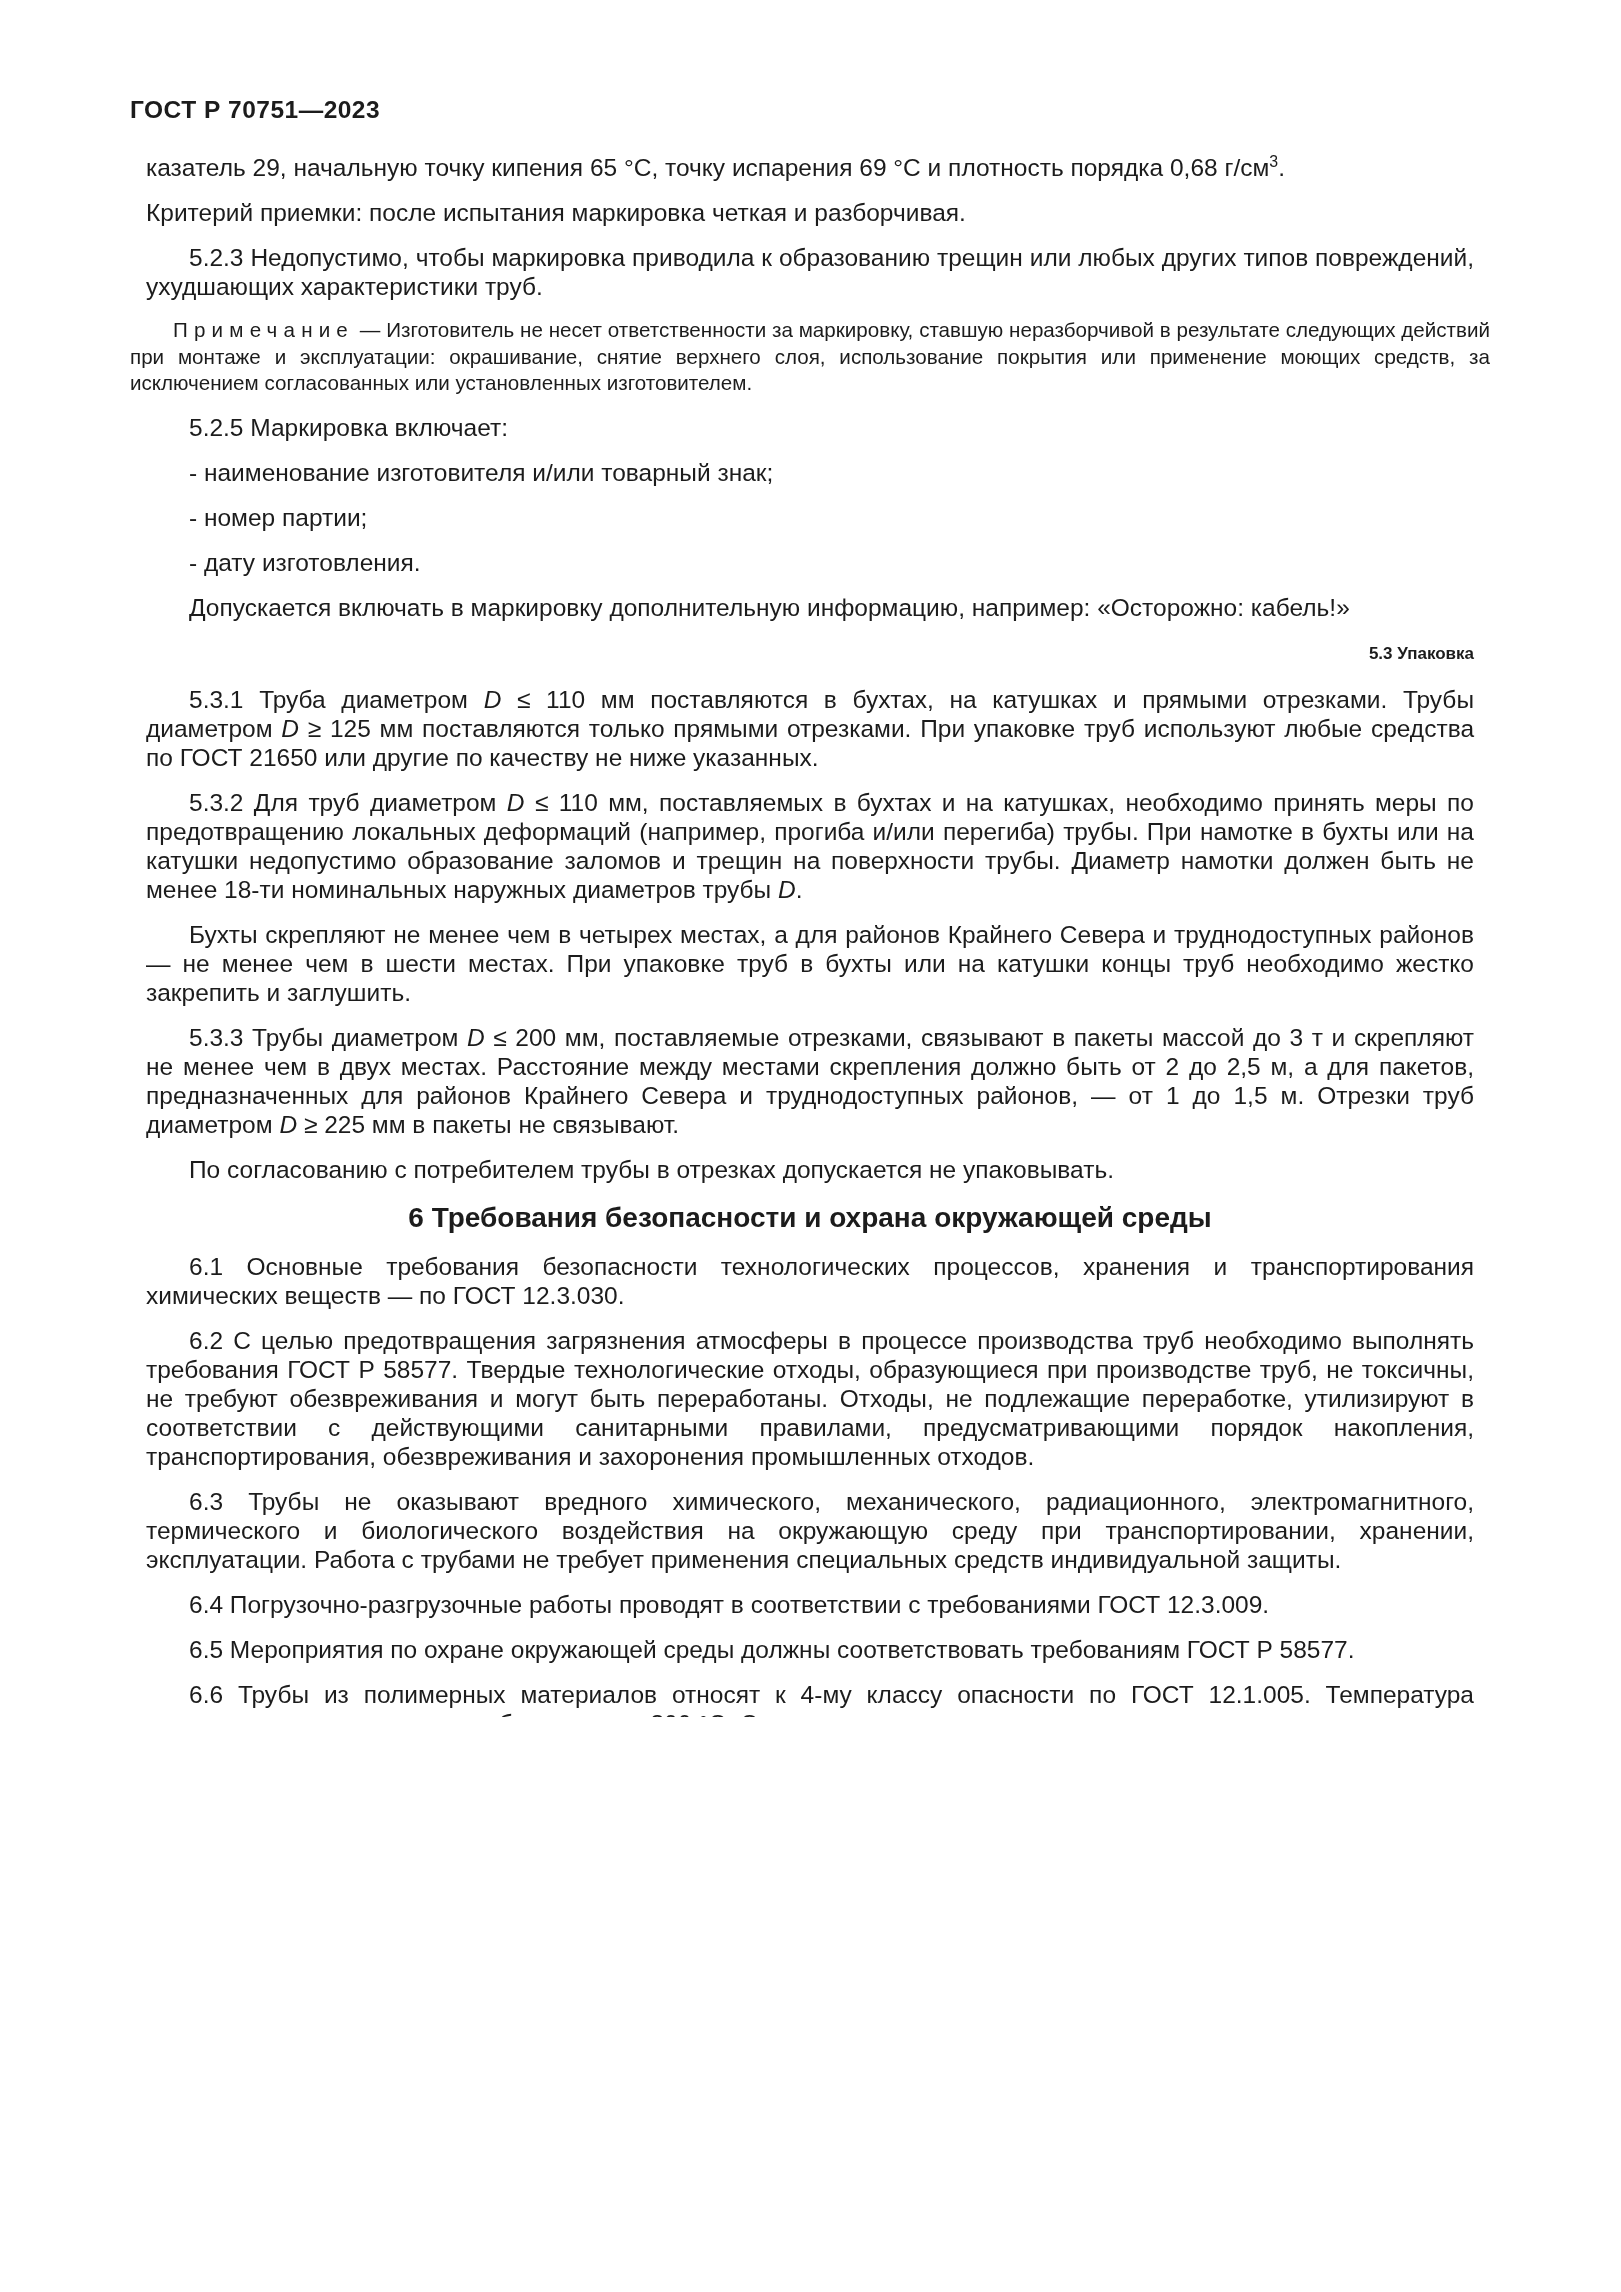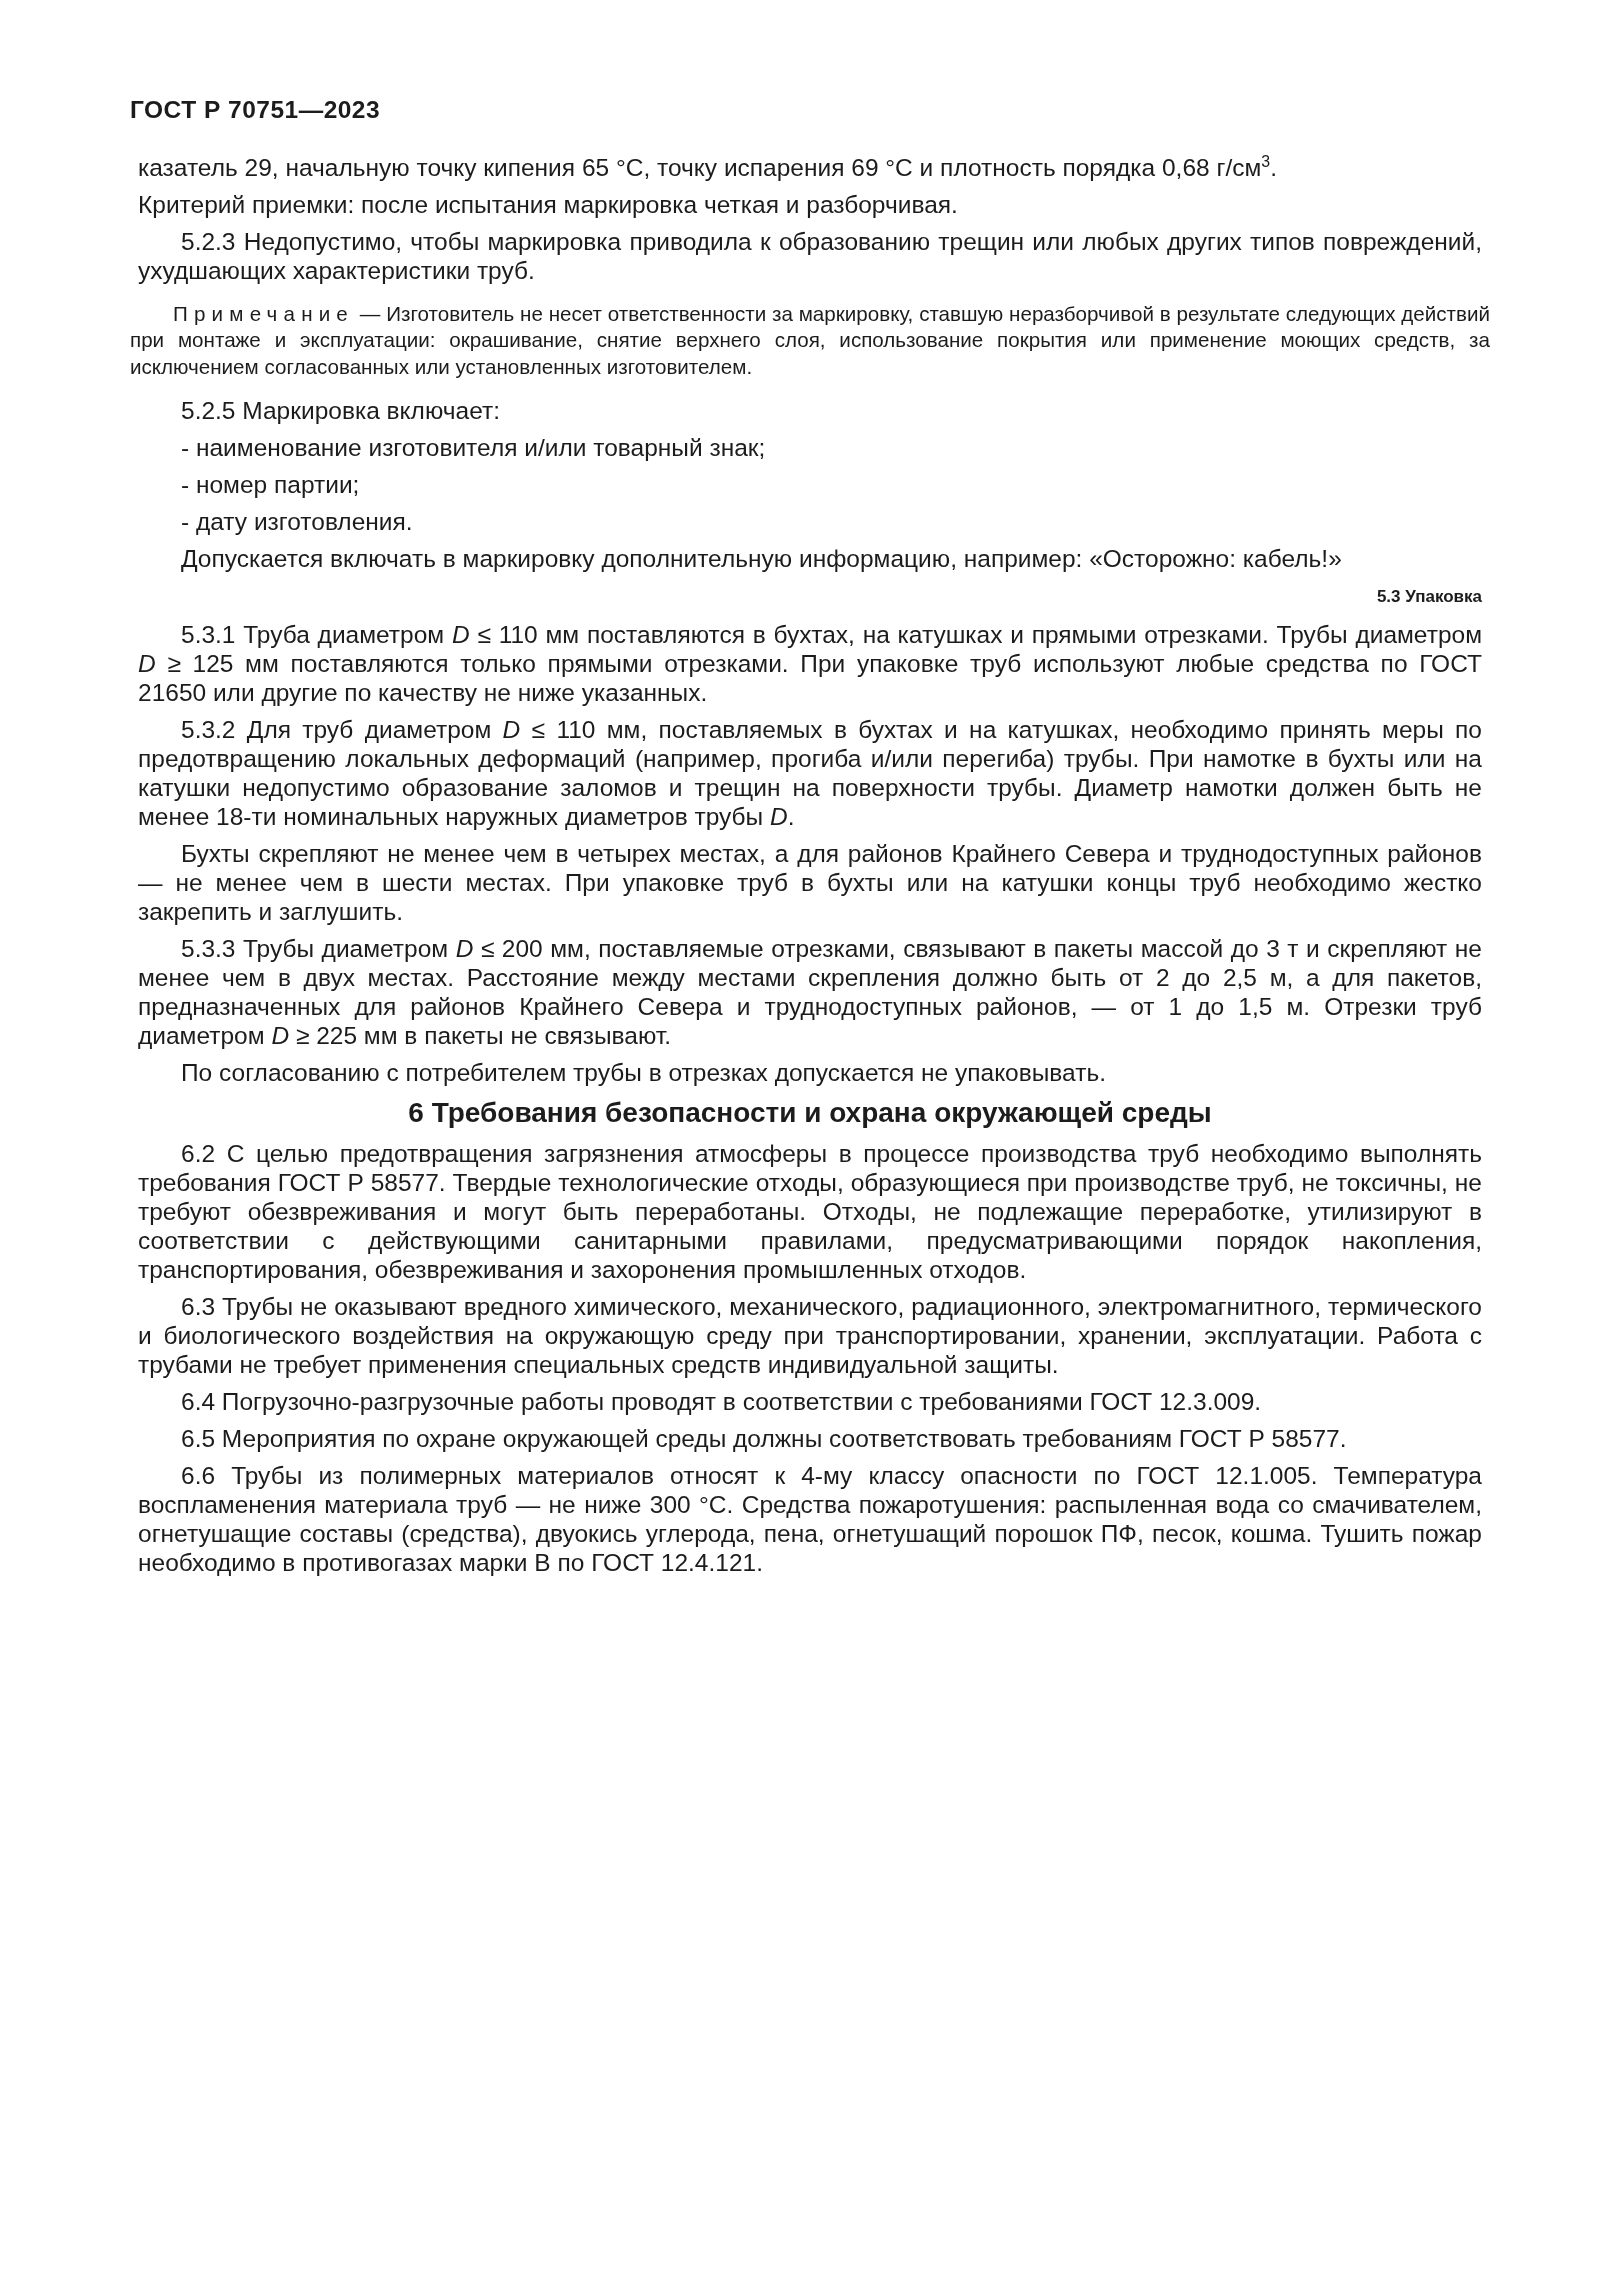--- a/index.html
+++ b/index.html
@@ -18,21 +18,21 @@
     color: #1c1c1c;
     overflow: hidden;
   }
   .doc-header {
     font-size: 24.5px;
     font-weight: bold;
     letter-spacing: 0.02em;
     margin-bottom: 29px;
   }
   .doc-content p, .doc-content div.blk {
-    margin: 8px;
+    margin: 16px;
   }
   .blk.body {
     font-size: 24.5px;
     line-height: 29px;
     text-align: justify;
     text-indent: 43px;
   }
   .blk.body.noindent {
     text-indent: 0;
   }
@@ -84,20 +84,21 @@
       <p class="blk body"><span>- номер партии;</span></p>
       <p class="blk body"><span>- дату изготовления.</span></p>
       <p class="blk body"><span>Допускается включать в маркировку дополнительную информацию, например: «Осторожно: кабель!»</span></p>
       <div class="blk h3"><span>5.3 Упаковка</span></div>
       <p class="blk body"><span>5.3.1 Труба диаметром </span><span class="it">D</span><span> ≤ 110 мм поставляются в бухтах, на катушках и прямыми отрезками. Трубы диаметром </span><span class="it">D</span><span> ≥ 125 мм поставляются только прямыми отрезками. При упаковке труб используют любые средства по ГОСТ 21650 или другие по качеству не ниже указанных.</span></p>
       <p class="blk body"><span>5.3.2 Для труб диаметром </span><span class="it">D</span><span> ≤ 110 мм, поставляемых в бухтах и на катушках, необходимо принять меры по предотвращению локальных деформаций (например, прогиба и/или перегиба) трубы. При намотке в бухты или на катушки недопустимо образование заломов и трещин на поверхности трубы. Диаметр намотки должен быть не менее 18-ти номинальных наружных диаметров трубы </span><span class="it">D</span><span>.</span></p>
       <p class="blk body"><span>Бухты скрепляют не менее чем в четырех местах, а для районов Крайнего Севера и труднодоступных районов — не менее чем в шести местах. При упаковке труб в бухты или на катушки концы труб необходимо жестко закрепить и заглушить.</span></p>
       <p class="blk body"><span>5.3.3 Трубы диаметром </span><span class="it">D</span><span> ≤ 200 мм, поставляемые отрезками, связывают в пакеты массой до 3 т и скрепляют не менее чем в двух местах. Расстояние между местами скрепления должно быть от 2 до 2,5 м, а для пакетов, предназначенных для районов Крайнего Севера и труднодоступных районов, — от 1 до 1,5 м. Отрезки труб диаметром </span><span class="it">D</span><span> ≥ 225 мм в пакеты не связывают.</span></p>
       <p class="blk body"><span>По согласованию с потребителем трубы в отрезках допускается не упаковывать.</span></p>
       <div class="blk h2"><span>6 Требования безопасности и охрана окружающей среды</span></div>
+      <p class="blk body"><span>6.1 Основные требования безопасности технологических процессов, хранения и транспортирования химических веществ — по ГОСТ 12.3.030.</span></p>
       <p class="blk body"><span>6.2 С целью предотвращения загрязнения атмосферы в процессе производства труб необходимо выполнять требования ГОСТ Р 58577. Твердые технологические отходы, образующиеся при производстве труб, не токсичны, не требуют обезвреживания и могут быть переработаны. Отходы, не подлежащие переработке, утилизируют в соответствии с действующими санитарными правилами, предусматривающими порядок накопления, транспортирования, обезвреживания и захоронения промышленных отходов.</span></p>
       <p class="blk body"><span>6.3 Трубы не оказывают вредного химического, механического, радиационного, электромагнитного, термического и биологического воздействия на окружающую среду при транспортировании, хранении, эксплуатации. Работа с трубами не требует применения специальных средств индивидуальной защиты.</span></p>
       <p class="blk body"><span>6.4 Погрузочно-разгрузочные работы проводят в соответствии с требованиями ГОСТ 12.3.009.</span></p>
       <p class="blk body"><span>6.5 Мероприятия по охране окружающей среды должны соответствовать требованиям ГОСТ Р 58577.</span></p>
       <p class="blk body"><span>6.6 Трубы из полимерных материалов относят к 4-му классу опасности по ГОСТ 12.1.005. Температура воспламенения материала труб — не ниже 300 °С. Средства пожаротушения: распыленная вода со смачивателем, огнетушащие составы (средства), двуокись углерода, пена, огнетушащий порошок ПФ, песок, кошма. Тушить пожар необходимо в противогазах марки В по ГОСТ 12.4.121.</span></p>
     </div>
 
   <div class="page-number">8</div>
 </div>
 

